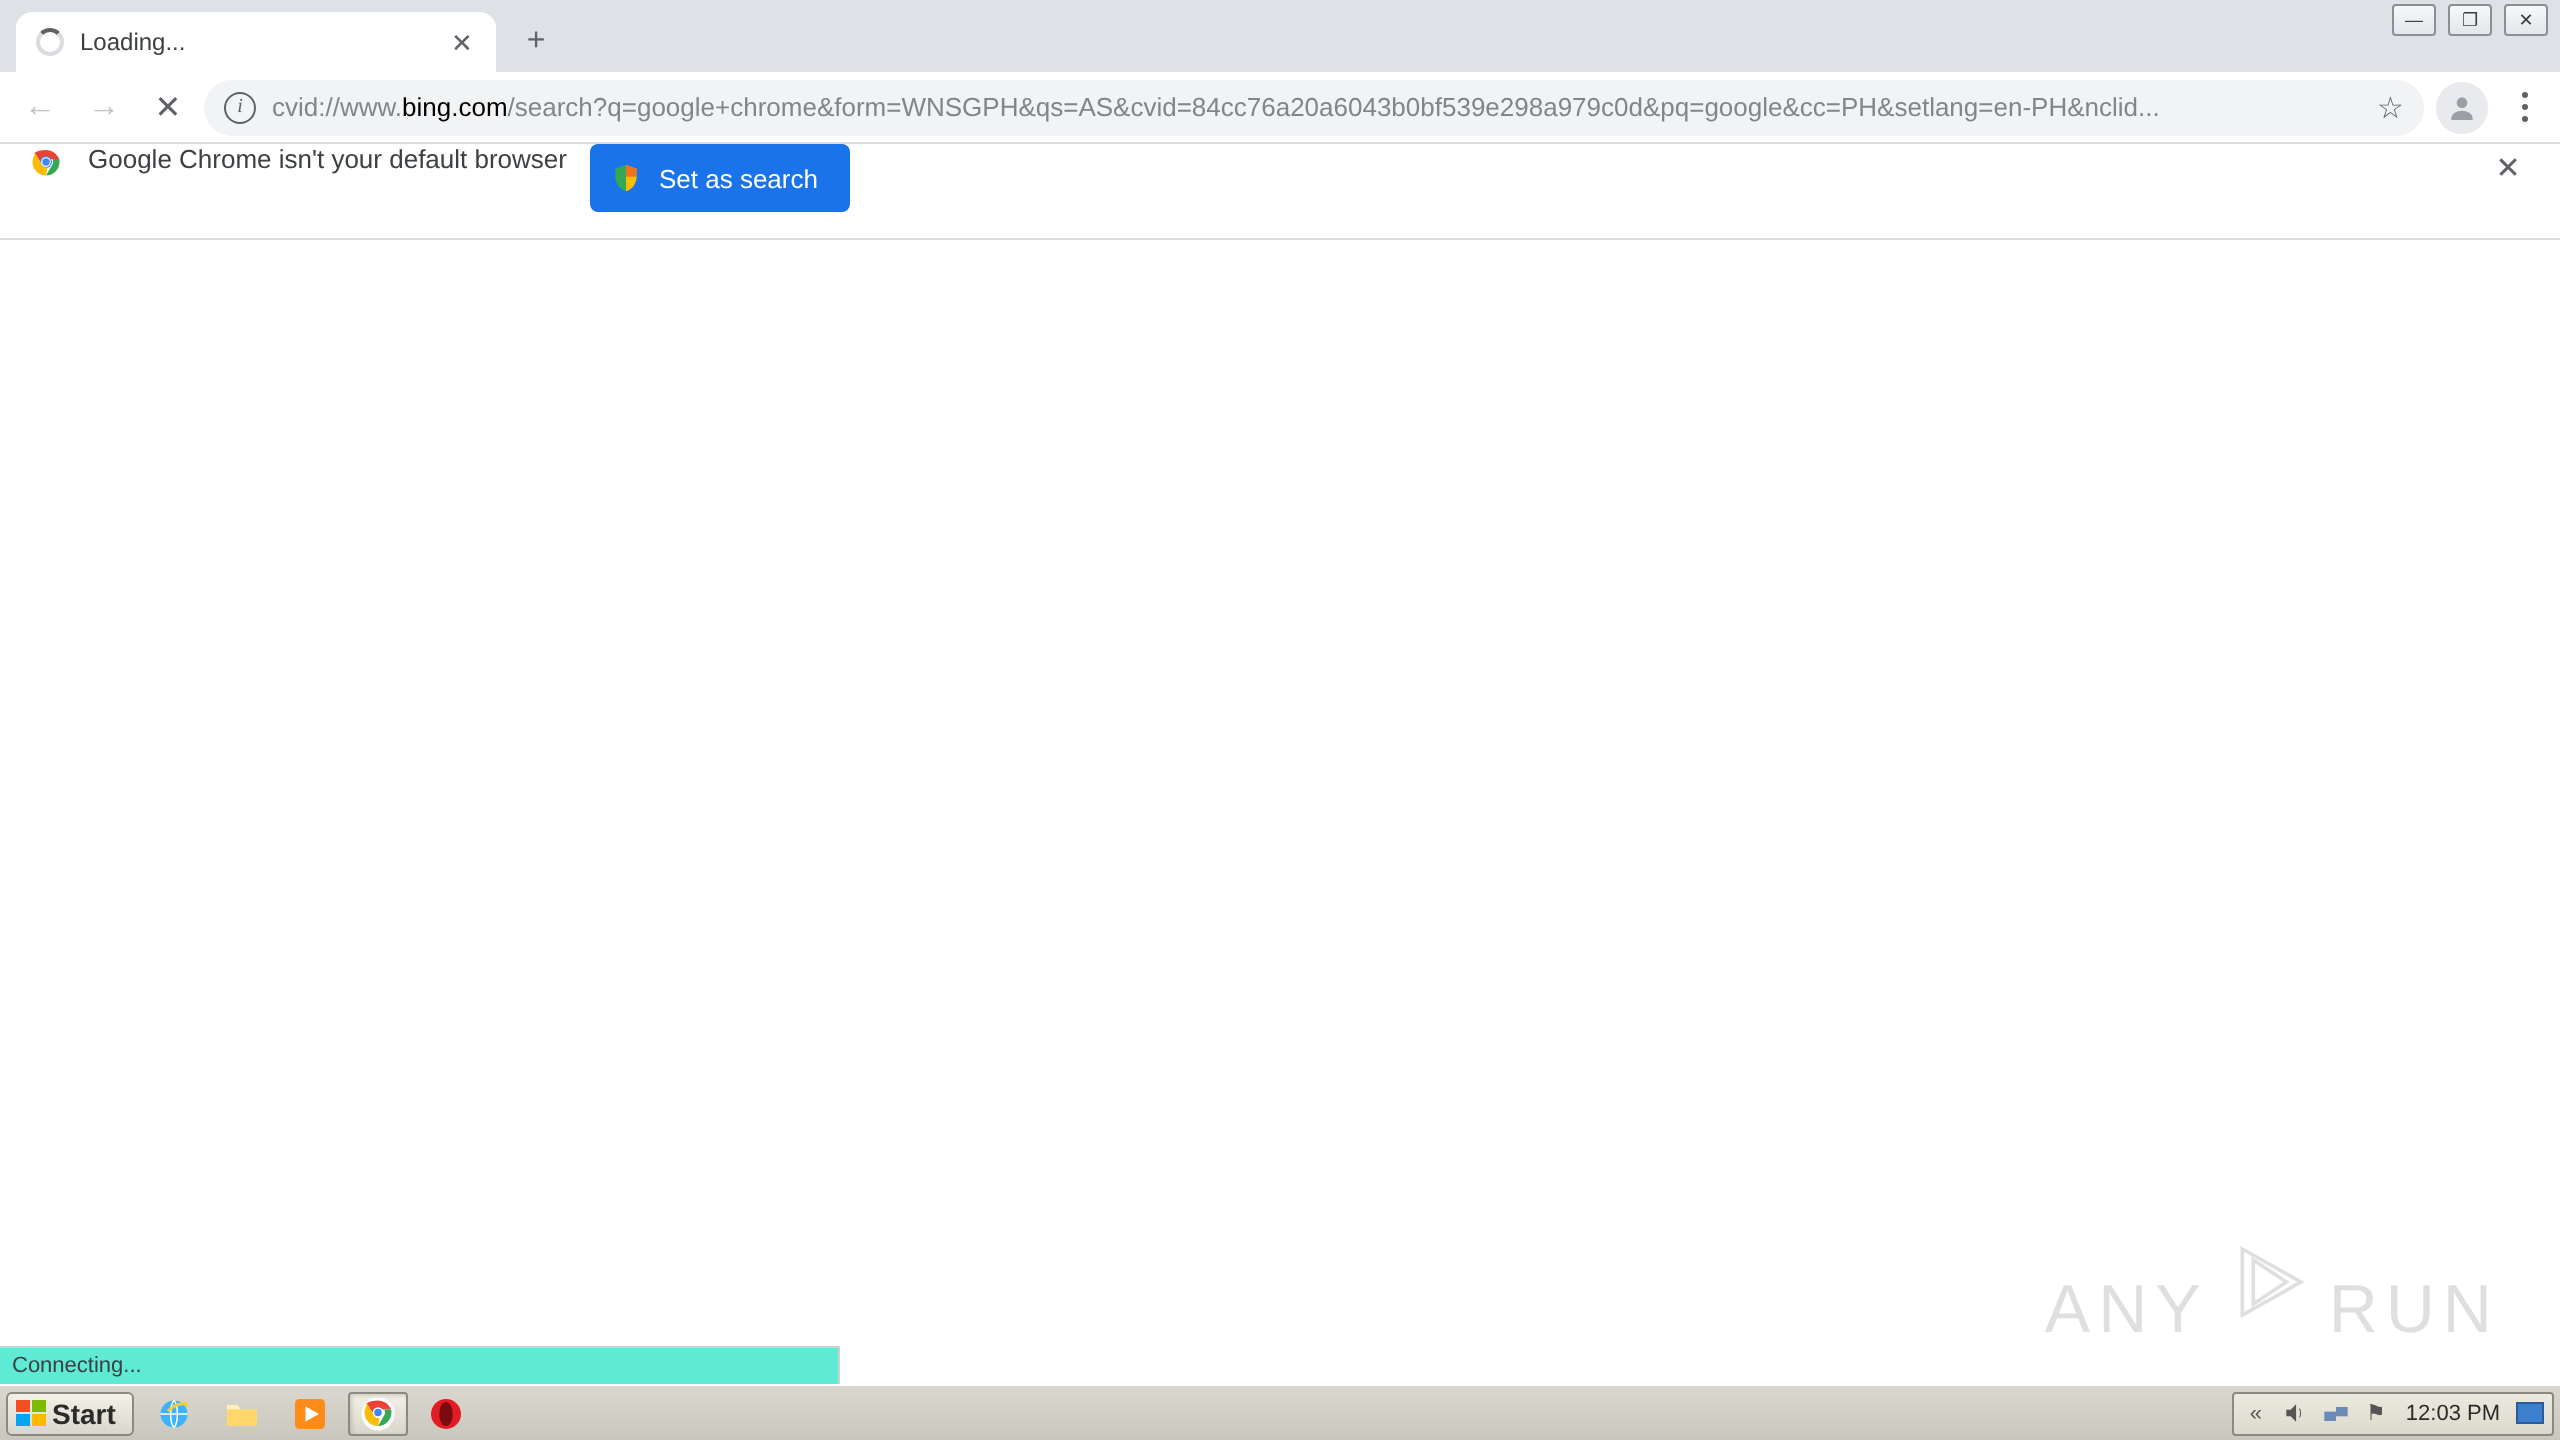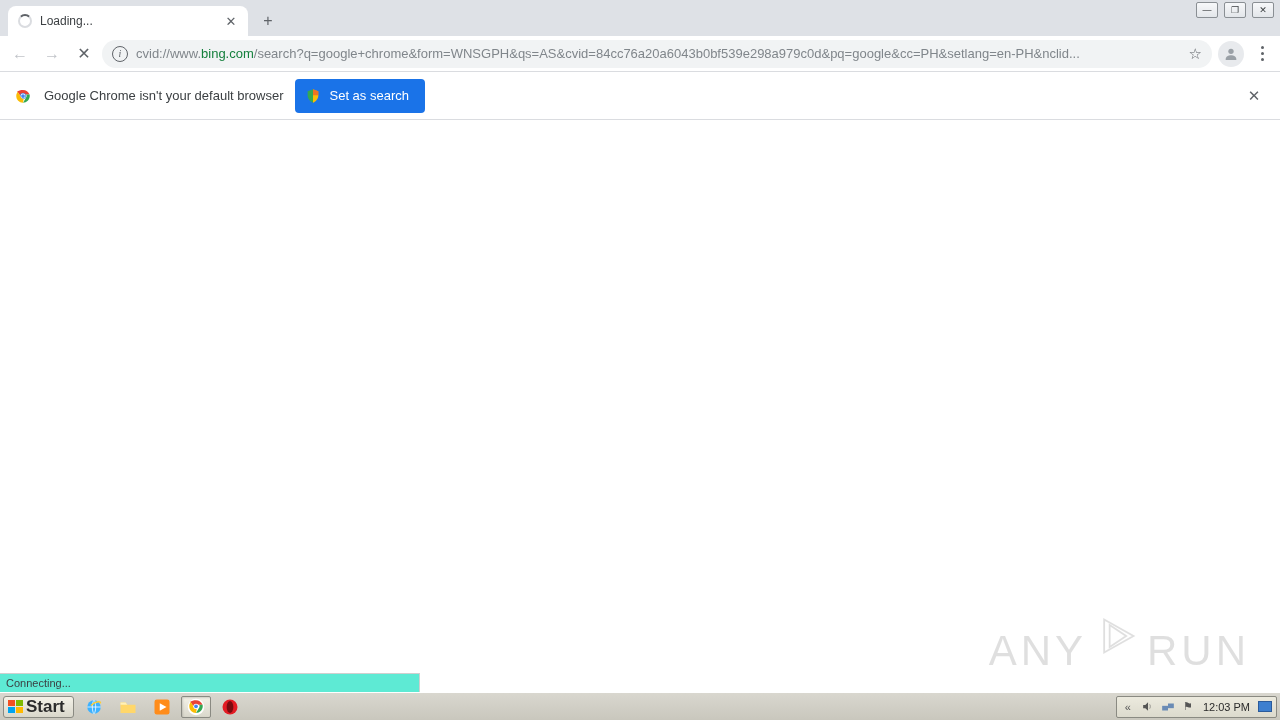--- a/index.html
+++ b/index.html
@@ -17,46 +17,46 @@
 .win-btn { width: 22px; height: 16px; border: 1px solid #8a8f94; border-radius: 2px; background: linear-gradient(#f7f8fa, #e3e6ea); display: flex; align-items: center; justify-content: center; font-size: 9px; color: #3c4043; cursor: pointer; }
 
 
 .toolbar { height: 36px; background: #fff; border-bottom: 1px solid #dadce0; display: flex; align-items: center; padding: 0 6px; gap: 4px; }
 .nav-btn { width: 28px; height: 28px; display: flex; align-items: center; justify-content: center; color: #5f6368; font-size: 16px; border-radius: 50%; cursor: pointer; }
 .nav-btn.disabled { color: #c0c3c8; cursor: default; }
 .addrwrap { flex: 1; height: 28px; background: #f1f3f4; border-radius: 14px; display: flex; align-items: center; padding: 0 10px; gap: 8px; overflow: hidden; }
 .site-info { width: 16px; height: 16px; border: 1.3px solid #5f6368; border-radius: 50%; display: flex; align-items: center; justify-content: center; font-size: 10px; color: #5f6368; font-family: Georgia, serif; font-style: italic; line-height: 1; }
 .url { flex: 1; font-size: 13px; white-space: nowrap; overflow: hidden; text-overflow: ellipsis; }
 .url .dim { color: #80868b; }
-.url .host { color: #15803d; }
+.url .host { color: #000000; }
 .star { color: #5f6368; font-size: 15px; cursor: pointer; }
 .avatar { width: 26px; height: 26px; border-radius: 50%; background: #e8eaed; display: flex; align-items: center; justify-content: center; margin: 0 2px; cursor: pointer; }
 .avatar svg { width: 16px; height: 16px; fill: #9aa0a6; }
 .menu-dots { width: 24px; display: flex; flex-direction: column; align-items: center; justify-content: center; gap: 3px; cursor: pointer; height: 28px; }
 .menu-dots span { width: 3px; height: 3px; background: #5f6368; border-radius: 50%; }
 
 
-.infobar { height: 48px; border-bottom: 1px solid #dadce0; display: flex; align-items: center; padding: 0 14px; gap: 12px; font-size: 13px; color: #3c4043; }
+.infobar { height: 48px; border-bottom: 1px solid #dadce0; display: flex; align-items: flex-start; padding: 0 14px; gap: 12px; font-size: 13px; color: #3c4043; }
 .chrome-ico { width: 18px; height: 18px; }
 .setdefault { background: #1a73e8; color: #fff; border: none; height: 34px; padding: 0 16px 0 10px; border-radius: 4px; font-size: 13px; display: flex; align-items: center; gap: 8px; cursor: pointer; }
 .shield { width: 16px; height: 16px; }
 .infobar-close { margin-left: auto; width: 24px; height: 24px; display: flex; align-items: center; justify-content: center; color: #5f6368; font-size: 15px; cursor: pointer; }
 
 
 .content { position: absolute; top: 120px; bottom: 28px; left: 0; right: 0; background: #fff; }
 .statusbar { position: absolute; left: 0; bottom: 28px; height: 19px; max-width: 420px; min-width: 420px; background: #5eead4; border: 1px solid #cfcfcf; border-left: none; border-bottom: none; padding: 0 6px; font-size: 11px; color: #3c4043; display: flex; align-items: center; }
 
 
 .watermark { position: absolute; right: 30px; bottom: 45px; display: flex; align-items: center; gap: 8px; opacity: 0.18; pointer-events: none; }
-.watermark .txt { font-size: 42px; font-weight: 300; letter-spacing: 4px; color: #555; margin-top: 30px; }
+.watermark .txt { font-size: 34px; font-weight: 300; letter-spacing: 4px; color: #555; margin-top: 30px; }
 .watermark svg { width: 44px; height: 44px; stroke: #555; }
 
 
 .taskbar { position: absolute; bottom: 0; left: 0; right: 0; height: 28px; background: linear-gradient(#d9d7cf, #c9c7bd); border-top: 1px solid #fff; display: flex; align-items: center; }
-.start { height: 22px; margin: 0 3px; padding: 0 8px 0 4px; border: 1px solid #8a8a82; border-radius: 3px; background: linear-gradient(#f4f2e8, #d9d7cb); display: flex; align-items: center; gap: 3px; font-size: 17px; font-weight: bold; color: #2b2b2b; cursor: pointer; }
+.start { height: 22px; margin: 0 3px; padding: 0 8px 0 4px; border: 1px solid #8a8a82; border-radius: 3px; background: linear-gradient(#f4f2e8, #d9d7cb); display: flex; align-items: center; gap: 3px; font-size: 14px; font-weight: bold; color: #2b2b2b; cursor: pointer; }
 .winflag { width: 15px; height: 13px; display: grid; grid-template-columns: 1fr 1fr; grid-template-rows: 1fr 1fr; gap: 1px; }
 .winflag span:nth-child(1){background:#f25022}.winflag span:nth-child(2){background:#7fba00}.winflag span:nth-child(3){background:#00a4ef}.winflag span:nth-child(4){background:#ffb900}
 .tb-ico { width: 30px; height: 22px; margin: 0 2px; border: 1px solid transparent; border-radius: 2px; display: flex; align-items: center; justify-content: center; cursor: pointer; }
 .tb-ico.active { border-color: #8a8a82; background: linear-gradient(#f4f2e8, #d9d7cb); box-shadow: inset 1px 1px 2px rgba(0,0,0,0.15); }
 .tray { margin-left: auto; height: 22px; margin-right: 3px; border: 1px solid #8a8a82; border-radius: 2px; background: linear-gradient(#eceade, #dcdacd); display: flex; align-items: center; padding: 0 4px; gap: 6px; font-size: 11px; color: #2b2b2b; }
 .tray-ico { width: 14px; height: 14px; display: flex; align-items: center; justify-content: center; color: #555; font-size: 11px; cursor: pointer; }
 .clock { padding: 0 2px; }
 .tray-mon { width: 14px; height: 11px; border: 1px solid #2b5b9b; background: #3d7fcf; }
 
 

